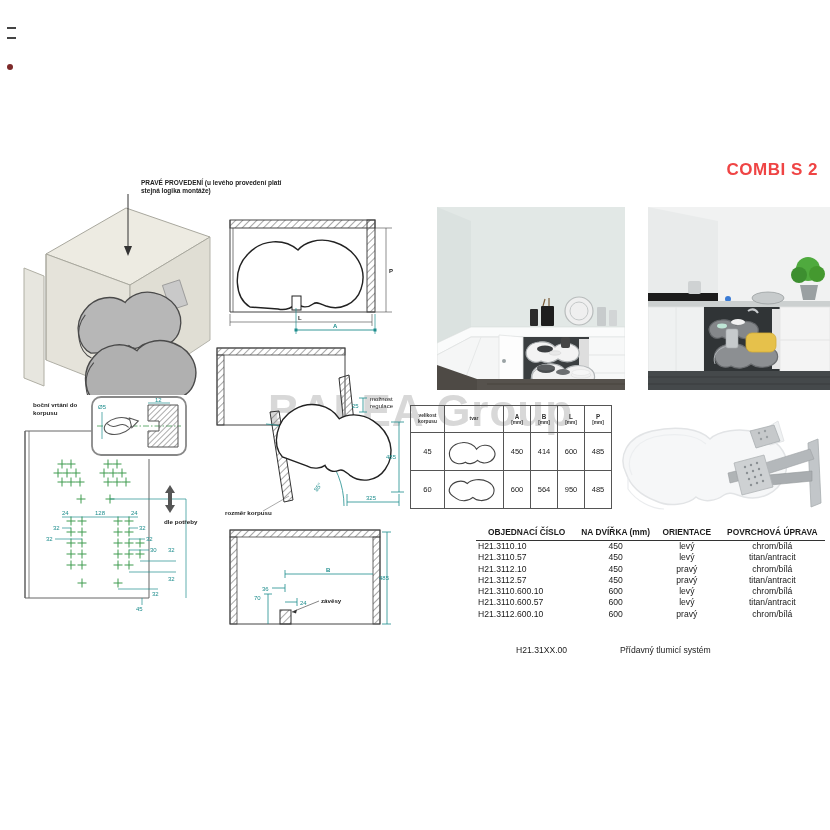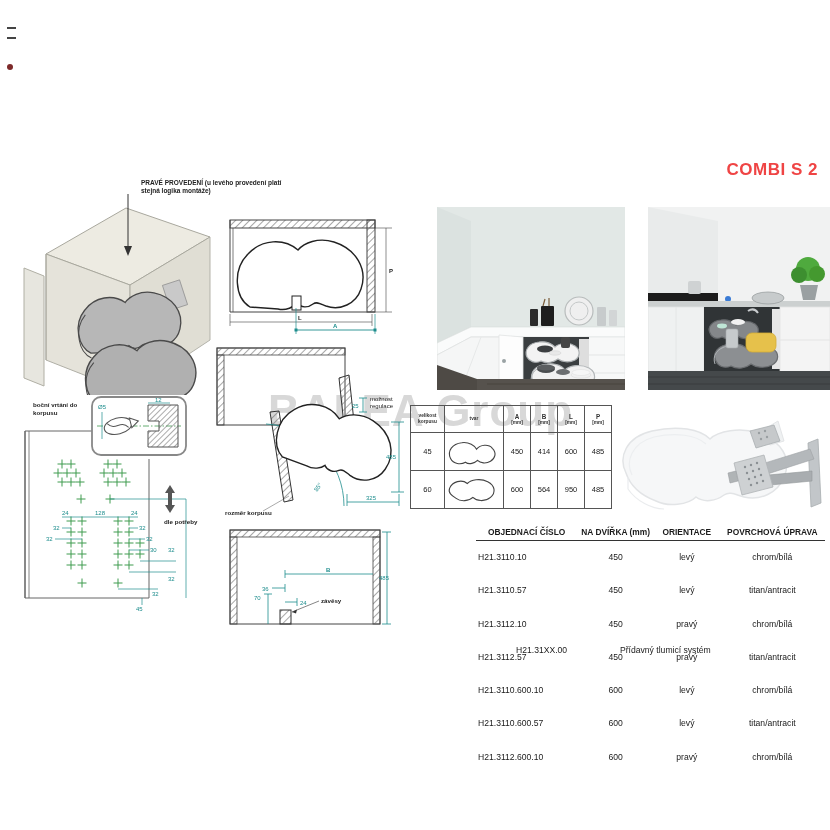--- a/index.html
+++ b/index.html
@@ -18,21 +18,21 @@
   .size-table th{font-size:6.3px;font-weight:700;color:#333;}
   .size-table .tiny{font-size:4.8px;line-height:5.6px;font-weight:700;}
   .size-table .num{font-size:7.5px;}
   .size-table .hrow{height:27px;}
   .size-table .drow{height:38px;}
   
   .order-table{position:absolute;left:476px;top:526px;width:349px;border-collapse:collapse;
                font-size:8.6px;z-index:2;}
   .order-table th{font-weight:700;text-align:center;padding:1px 2px 3px;border-bottom:1.5px solid #333;font-size:8.4px;white-space:nowrap;}
   .order-table th:first-child{text-align:center;}
-  .order-table td{padding:12px 2px;text-align:center;line-height:9.3px;white-space:nowrap;}
+  .order-table td{padding:1px 2px;text-align:center;line-height:9.3px;white-space:nowrap;}
   .order-table td:first-child{text-align:left;}
   .order-footer{position:absolute;left:476px;top:645px;display:flex;font-size:8.6px;z-index:2;padding-left:40px;}
   .order-footer .code{width:104px;}
   svg{display:block;}
   svg text{font-family:"Liberation Sans",sans-serif;}
   .dimtxt{font-size:6px;fill:#222;}
   .dimteal{font-size:6px;fill:#1d8d8d;}
   .lbl{font-size:6.2px;font-weight:700;fill:#222;}
   .mark1{position:absolute;left:7px;top:27px;width:9px;height:8px;z-index:3;
          border-top:2px solid #444;border-bottom:2px solid #444;}

